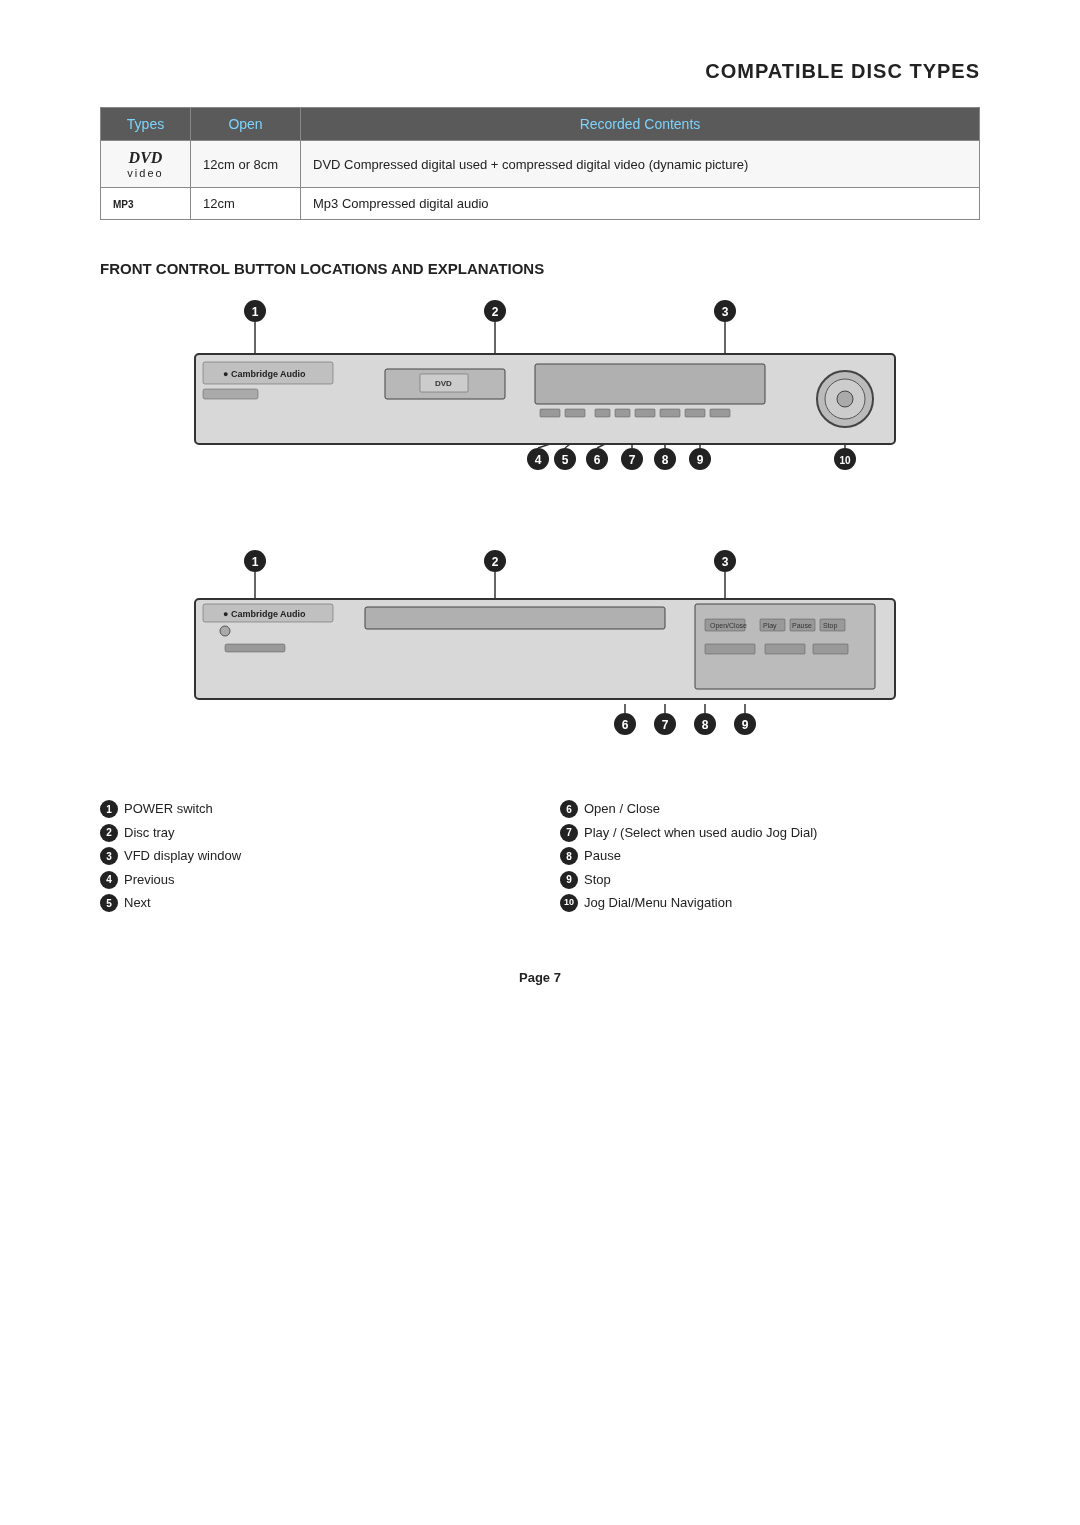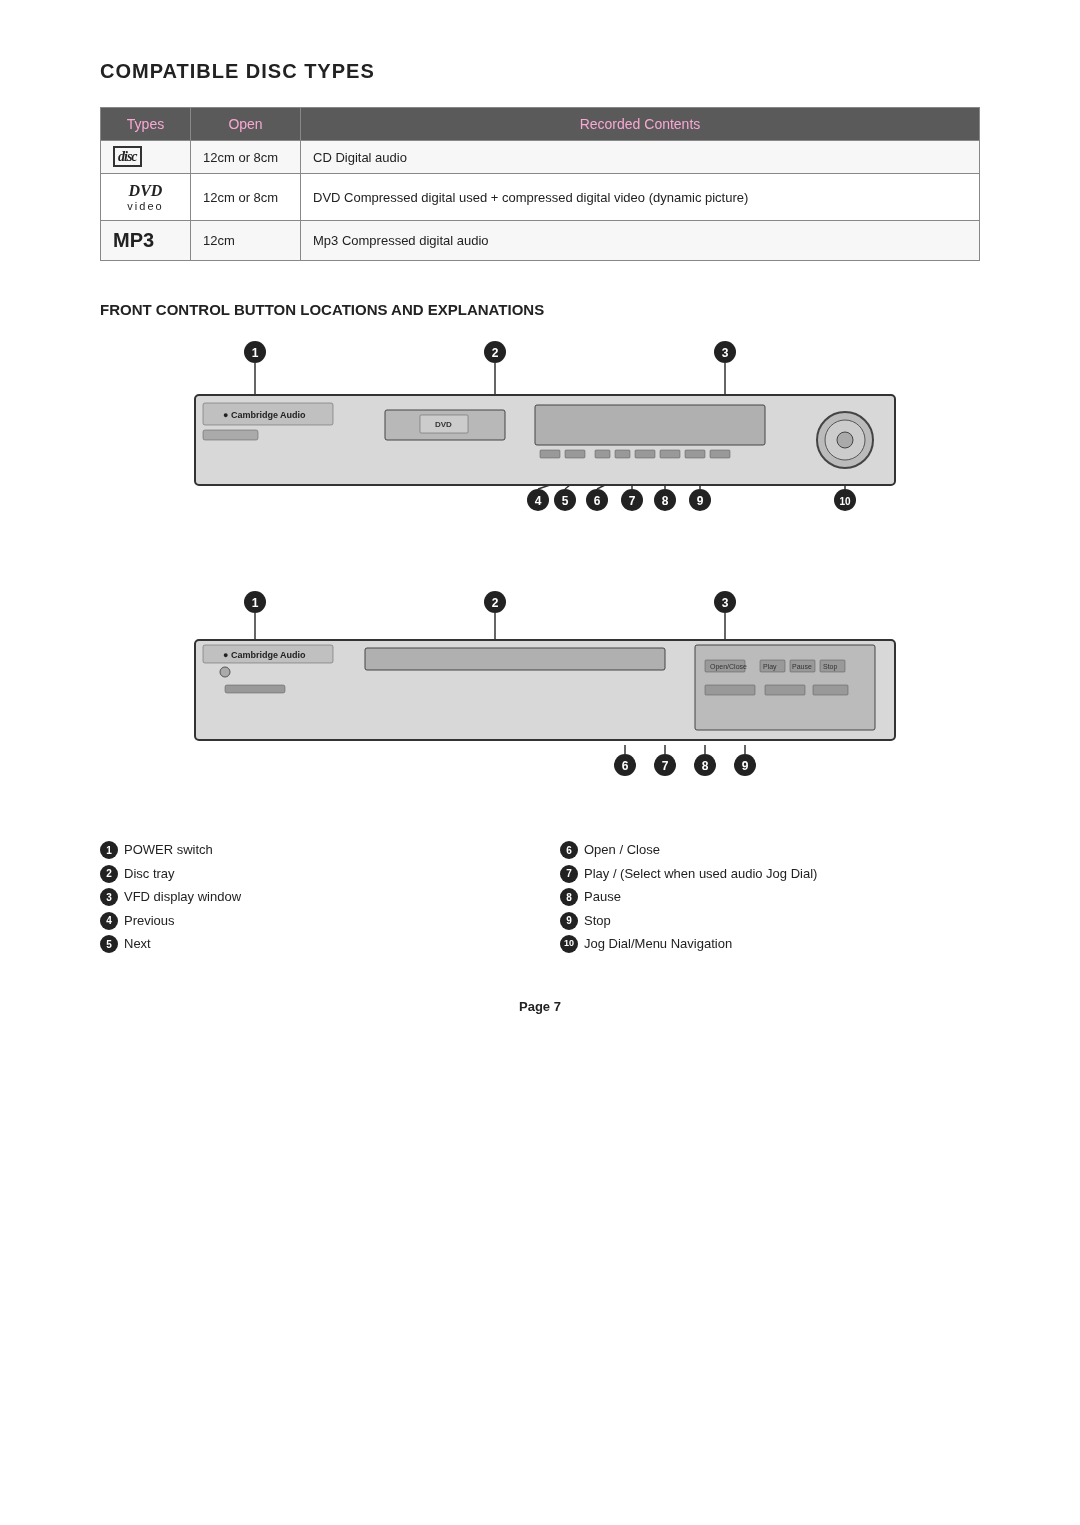--- a/index.html
+++ b/index.html
@@ -8,42 +8,42 @@
       font-family: Arial, Helvetica, sans-serif;
       font-size: 13px;
       color: #222;
       width: 1080px;
       min-height: 1525px;
       padding: 60px 100px 60px 100px;
     }
 
     
     .page-title {
-      text-align: left;
+      text-align: right;
       font-size: 20px;
       font-weight: bold;
       letter-spacing: 1px;
       margin-bottom: 24px;
     }
 
     
     .disc-table {
       width: 100%;
       border-collapse: collapse;
       margin-bottom: 40px;
       border: 1px solid #888;
     }
     .disc-table th, .disc-table td {
       border: 1px solid #888;
       padding: 8px 12px;
       vertical-align: middle;
     }
     .disc-table thead tr {
       background: #5a5a5a;
-      color: #f9a8d4;
+      color: #7dd3fc;
     }
     .disc-table thead th {
       font-weight: normal;
       font-size: 14px;
     }
     .disc-table tbody tr:nth-child(odd) {
       background: #f7f7f7;
     }
     .disc-table tbody tr:nth-child(even) {
       background: #fff;
@@ -90,21 +90,21 @@
       color: #fff;
       font-size: 10px;
       font-weight: bold;
       flex-shrink: 0;
       margin-top: 1px;
     }
 
     
     .page-number {
       text-align: center;
-      margin-top: 45px;
+      margin-top: 57px;
       font-size: 13px;
       font-weight: bold;
     }
 
     
     .svg-diagram {
       display: block;
       margin: 0 auto 10px auto;
     }
   </style>
@@ -116,37 +116,30 @@
 <table class="disc-table">
   <thead>
     <tr>
       <th class="col-types">Types</th>
       <th class="col-sizes">Open</th>
       <th class="col-recorded">Recorded Contents</th>
     </tr>
   </thead>
   <tbody>
     <tr>
-      <td>
-        <span style="font-weight:bold; font-style:italic; font-size:14px; border:2px solid #333; padding:1px 3px; letter-spacing:-1px; font-family: serif;">disc</span>
-      </td>
-      <td>12cm or 8cm</td>
-      <td>CD Digital audio</td>
-    </tr>
-    <tr>
       <td style="text-align:center;">
         <span style="font-weight:bold; font-size:16px; font-family: serif; font-style:italic;">DVD</span>
         <span style="display:block; font-size:11px; letter-spacing:2px; font-weight:normal;">video</span>
       </td>
       <td>12cm or 8cm</td>
       <td>DVD Compressed digital used + compressed digital video (dynamic picture)</td>
     </tr>
     <tr>
       <td>
-        <span style="font-weight:bold; font-size:20px;">MP3</span>
+        <span style="font-weight:bold; font-size:10px;">MP3</span>
       </td>
       <td>12cm</td>
       <td>Mp3 Compressed digital audio</td>
     </tr>
   </tbody>
 </table>
 
 <h2 class="section-title">FRONT CONTROL BUTTON LOCATIONS AND EXPLANATIONS</h2>
 
 <div class="diagram-section">

